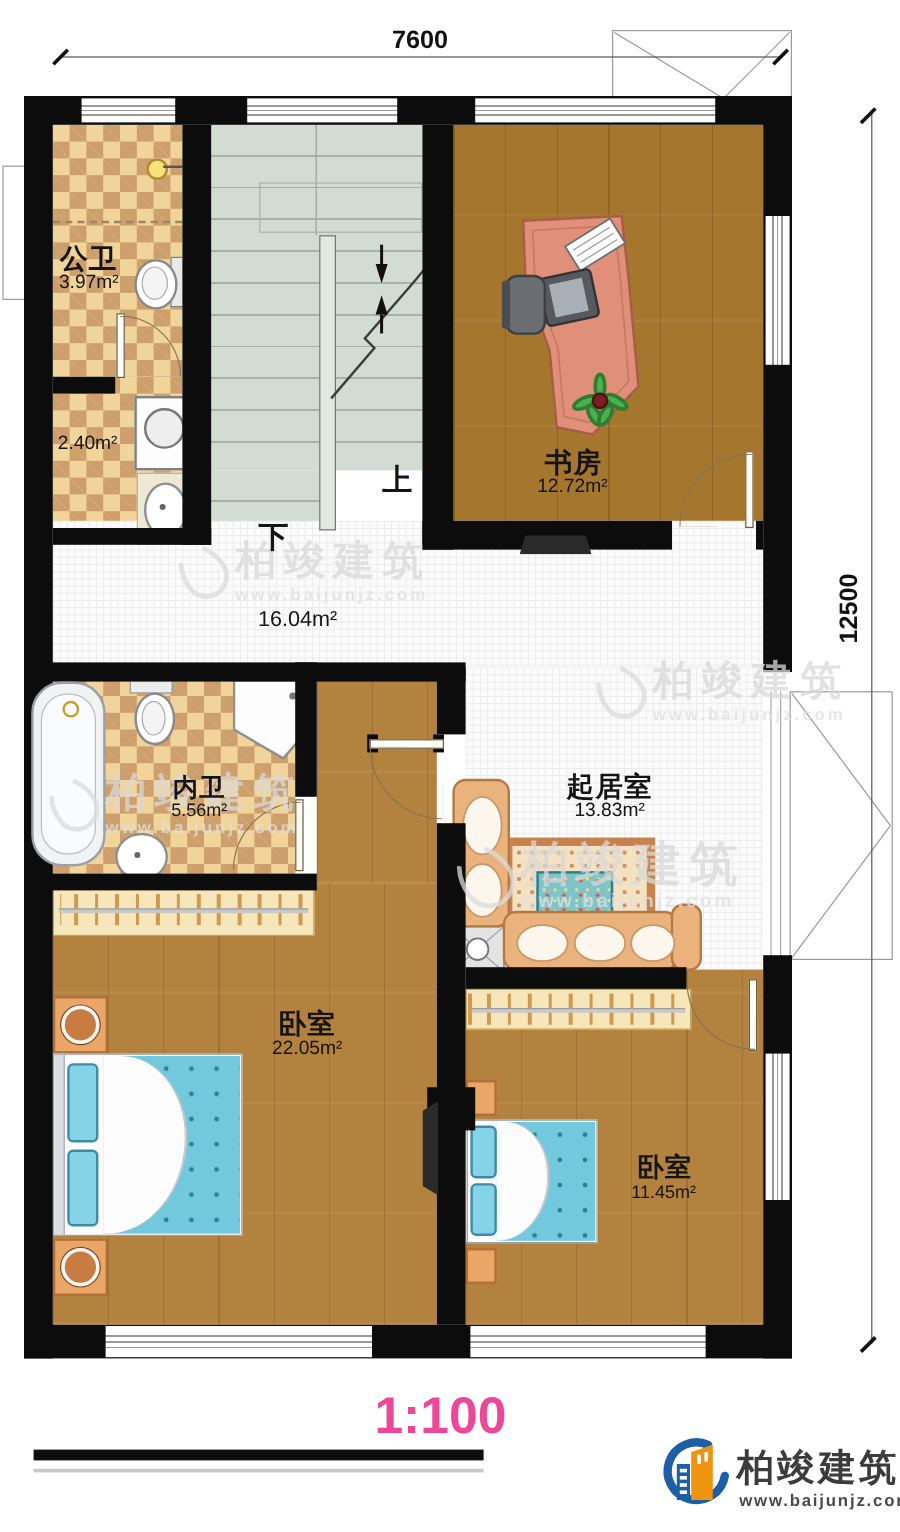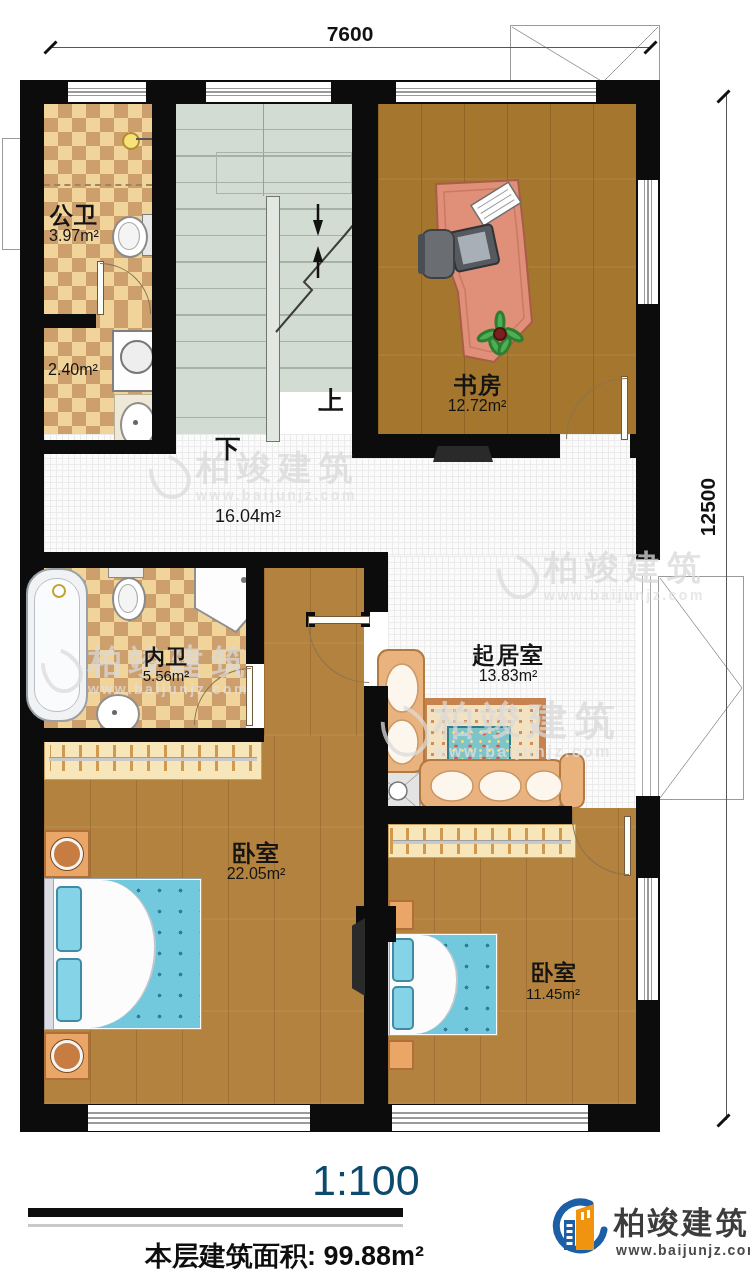--- a/index.html
+++ b/index.html
@@ -54,21 +54,21 @@
   .wm .glyph{width:30px;height:40px;border:4px solid #dcdcdc;border-radius:50% 50% 50% 50%/60% 60% 40% 40%;
     border-top-color:transparent;transform:rotate(-35deg);flex:0 0 auto;}
   .wm .t1{font-size:34px;letter-spacing:7px;line-height:1;}
   .wm .t2{font-size:14px;letter-spacing:2.5px;line-height:1;margin-top:4px;color:#e0e0e0;}
   .dim{color:#111;font-weight:700;font-size:21px;z-index:6;}
   .dimline{background:#555;z-index:2;}
   .tick{width:3px;height:17px;background:#111;transform:rotate(45deg);z-index:3;}
   .balc{border:1px solid #9a9a9a;background:#fff;z-index:0;}
   
   .tb-title{font-size:52px;font-weight:900;color:#0e0e0e;letter-spacing:2px;z-index:8;}
-  .tb-scale{font-size:43px;font-weight:400;color:#0c4a6e;z-index:8;}
+  .tb-scale{font-size:43px;font-weight:700;color:#ec4899;z-index:8;}
   .tb-sub{font-size:26px;font-weight:600;color:#0e0e0e;z-index:8;}
   .brand-name{font-size:31px;font-weight:900;color:#3c3c3c;letter-spacing:3px;z-index:8;}
   .brand-url{font-size:14px;font-weight:800;color:#4a4a4a;letter-spacing:1.5px;z-index:8;}
 </style>
 </head>
 <body>
 
 <div id="canvas">
 
   <div class="abs dimline" style="left:52px;top:47px;width:600px;height:1px"></div>
@@ -301,21 +301,20 @@
     <div class="glyph" style="width:36px;height:48px"></div>
     <div>
         <div class="t1" style="font-size:40px">柏竣建筑</div>
          <div class="t2" style="font-size:16px">www.baijunjz.com</div>
       </div>
   </div>
 
   <div class="abs tb-scale" style="left:312px;top:1156px">1:100</div>
   <div class="abs" style="left:28px;top:1208px;width:375px;height:9px;background:#0e0e0e;z-index:8"></div>
   <div class="abs" style="left:28px;top:1224px;width:375px;height:3px;background:#c9c9c9;z-index:8"></div>
-  <div class="abs tb-sub" style="left:145px;top:1238px;font-size:27px">本层建筑面积: 99.88m²</div>
 
   <svg class="abs" style="left:550px;top:1196px;z-index:8" width="60" height="66" viewBox="0 0 60 66">
     <path d="M 40,8 A 24,24 0 1 0 54,34" fill="none" stroke="#1d5fa7" stroke-width="7" stroke-linecap="round"></path>
     <polygon points="26,14 44,8 44,54 26,54" fill="#f0930f"></polygon>
     <rect x="14" y="24" width="11" height="30" fill="#1d5fa7"></rect>
     <rect x="16.5" y="28" width="6" height="3" fill="#fff"></rect>
       <rect x="16.5" y="34" width="6" height="3" fill="#fff"></rect>
     <rect x="16.5" y="40" width="6" height="3" fill="#fff"></rect>
       <rect x="16.5" y="46" width="6" height="3" fill="#fff"></rect>
     <rect x="31" y="16" width="3" height="8" fill="#fff"></rect>

